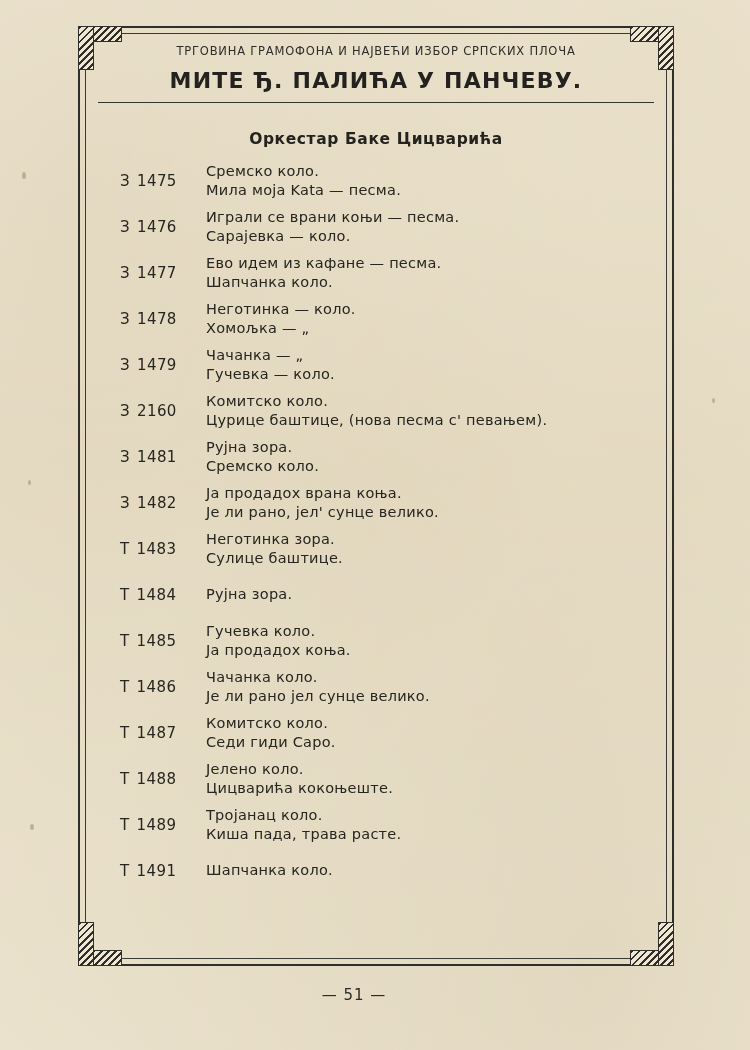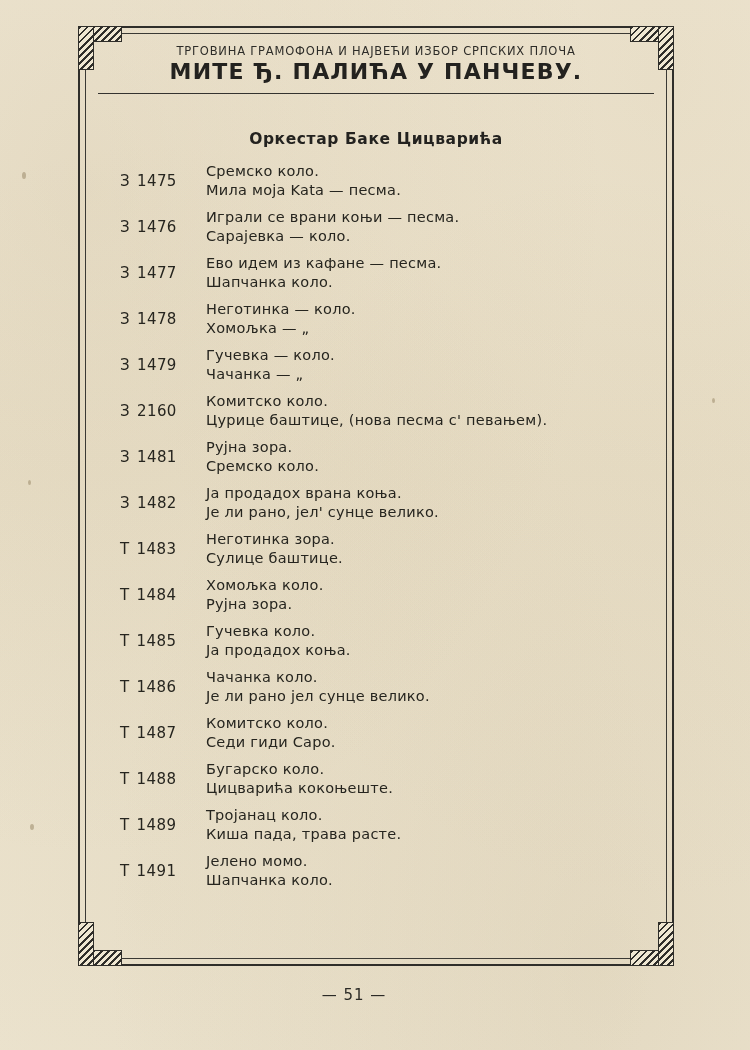--- a/index.html
+++ b/index.html
@@ -90,21 +90,21 @@
     width: 582px;
     text-align: center;
   }
   .header-line {
     font-family: "DejaVu Sans", sans-serif;
     font-size: 11.5px;
     letter-spacing: 0.8px;
     color: #2d2c28;
   }
   .header-title {
-    margin-top: 1px;
+    margin-top: 10px;
     font-family: "DejaVu Sans", sans-serif;
     font-size: 22px;
     font-weight: bold;
     letter-spacing: 1.2px;
     color: #23221f;
   }
   .header-rule {
     margin: 9px auto 0 auto;
     width: 556px;
     height: 0;
@@ -223,22 +223,22 @@
     <div class="row">
       <div class="cat"><span class="cat-prefix">З</span><span>1478</span></div>
       <div class="titles">
         <div class="t">Неготинка — коло.</div>
         <div class="t">Хомољка —          „</div>
       </div>
     </div>
     <div class="row">
       <div class="cat"><span class="cat-prefix">З</span><span>1479</span></div>
       <div class="titles">
+        <div class="t">Чачанка —        „</div>
         <div class="t">Гучевка — коло.</div>
-        <div class="t">Чачанка —        „</div>
       </div>
     </div>
     <div class="row">
       <div class="cat"><span class="cat-prefix">З</span><span>2160</span></div>
       <div class="titles">
         <div class="t">Комитско коло.</div>
         <div class="t">Цурице баштице,  (нова песма с' певањем).</div>
       </div>
     </div>
     <div class="row">
@@ -258,21 +258,20 @@
     <div class="row">
       <div class="cat"><span class="cat-prefix">Т</span><span>1483</span></div>
       <div class="titles">
         <div class="t">Неготинка зора.</div>
         <div class="t">Сулице баштице.</div>
       </div>
     </div>
     <div class="row">
       <div class="cat"><span class="cat-prefix">Т</span><span>1484</span></div>
       <div class="titles">
-        <div class="t">Хомољка коло.</div>
         <div class="t">Рујна зора.</div>
       </div>
     </div>
     <div class="row">
       <div class="cat"><span class="cat-prefix">Т</span><span>1485</span></div>
       <div class="titles">
         <div class="t">Гучевка коло.</div>
         <div class="t">Ја продадох коња.</div>
       </div>
     </div>
@@ -286,33 +285,32 @@
     <div class="row">
       <div class="cat"><span class="cat-prefix">Т</span><span>1487</span></div>
       <div class="titles">
         <div class="t">Комитско коло.</div>
         <div class="t">Седи гиди Саро.</div>
       </div>
     </div>
     <div class="row">
       <div class="cat"><span class="cat-prefix">Т</span><span>1488</span></div>
       <div class="titles">
-        <div class="t">Бугарско коло.</div>
+        <div class="t">Јелено коло.</div>
         <div class="t">Цицварића кокоњеште.</div>
       </div>
     </div>
     <div class="row">
       <div class="cat"><span class="cat-prefix">Т</span><span>1489</span></div>
       <div class="titles">
         <div class="t">Тројанац коло.</div>
         <div class="t">Киша пада, трава расте.</div>
       </div>
     </div>
     <div class="row">
       <div class="cat"><span class="cat-prefix">Т</span><span>1491</span></div>
       <div class="titles">
-        <div class="t">Јелено момо.</div>
         <div class="t">Шапчанка коло.</div>
       </div>
     </div>
   </div>
 
 <div class="footer">— 51 —</div>
 
 </body></html>

